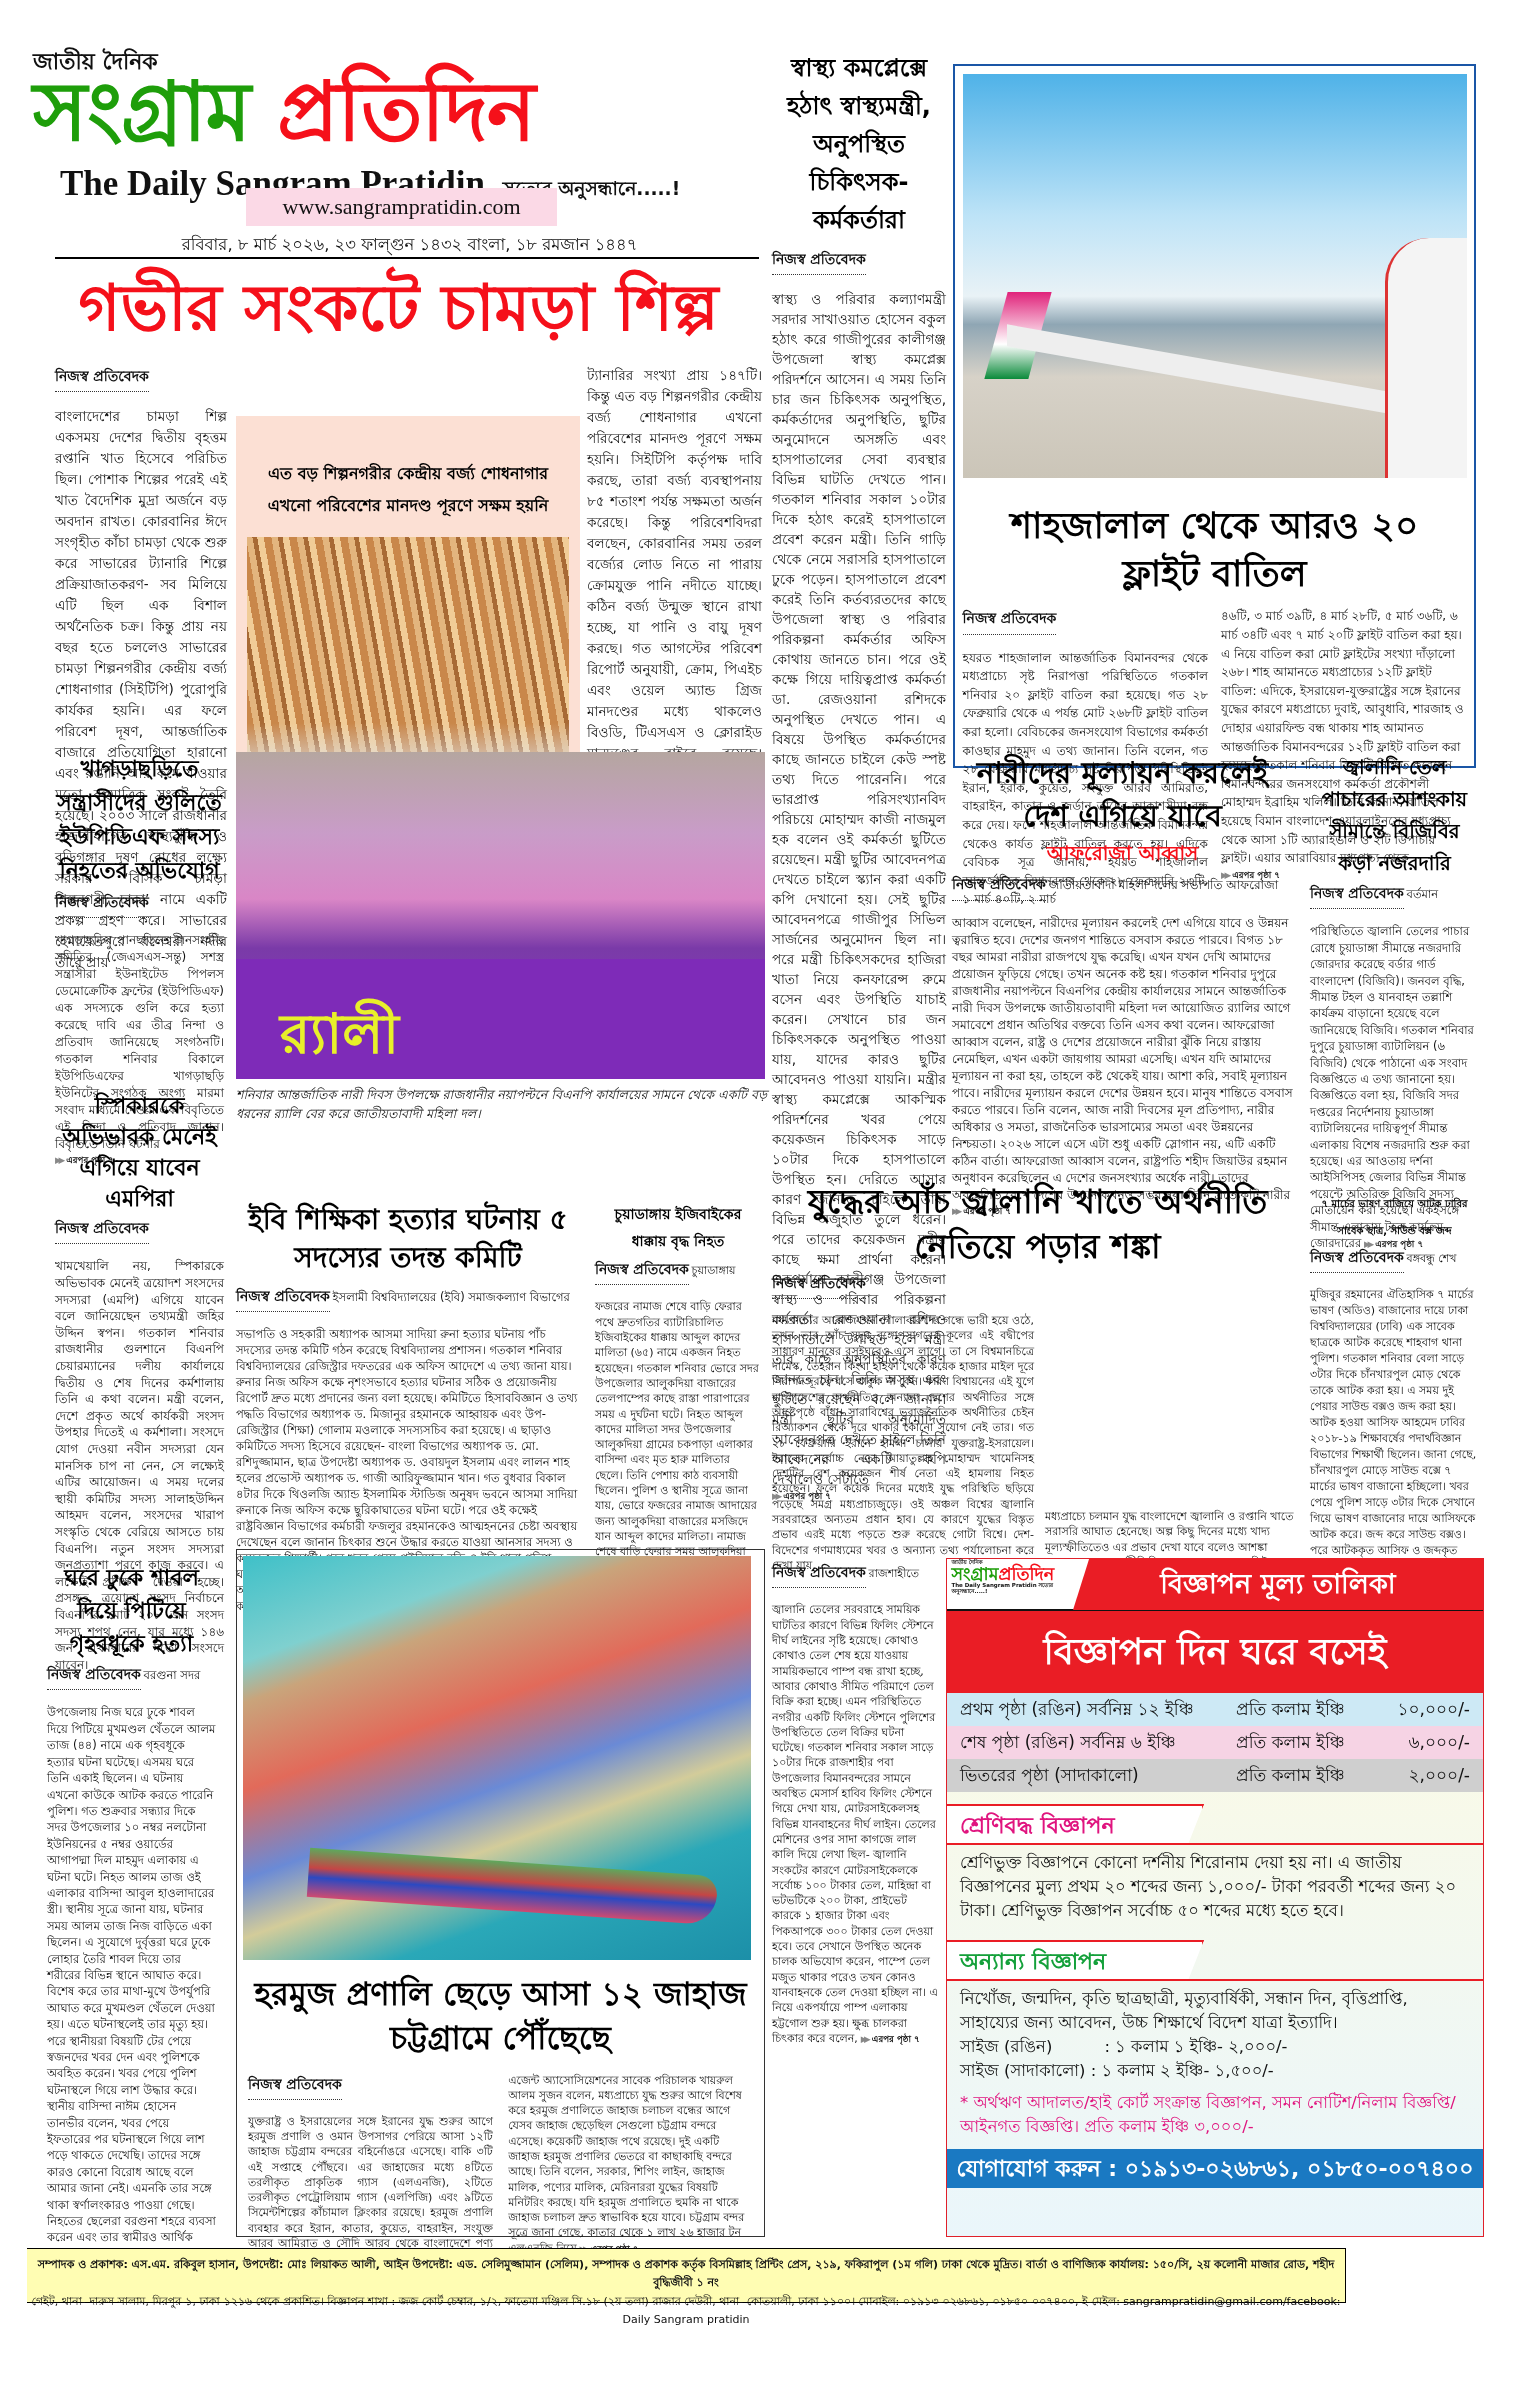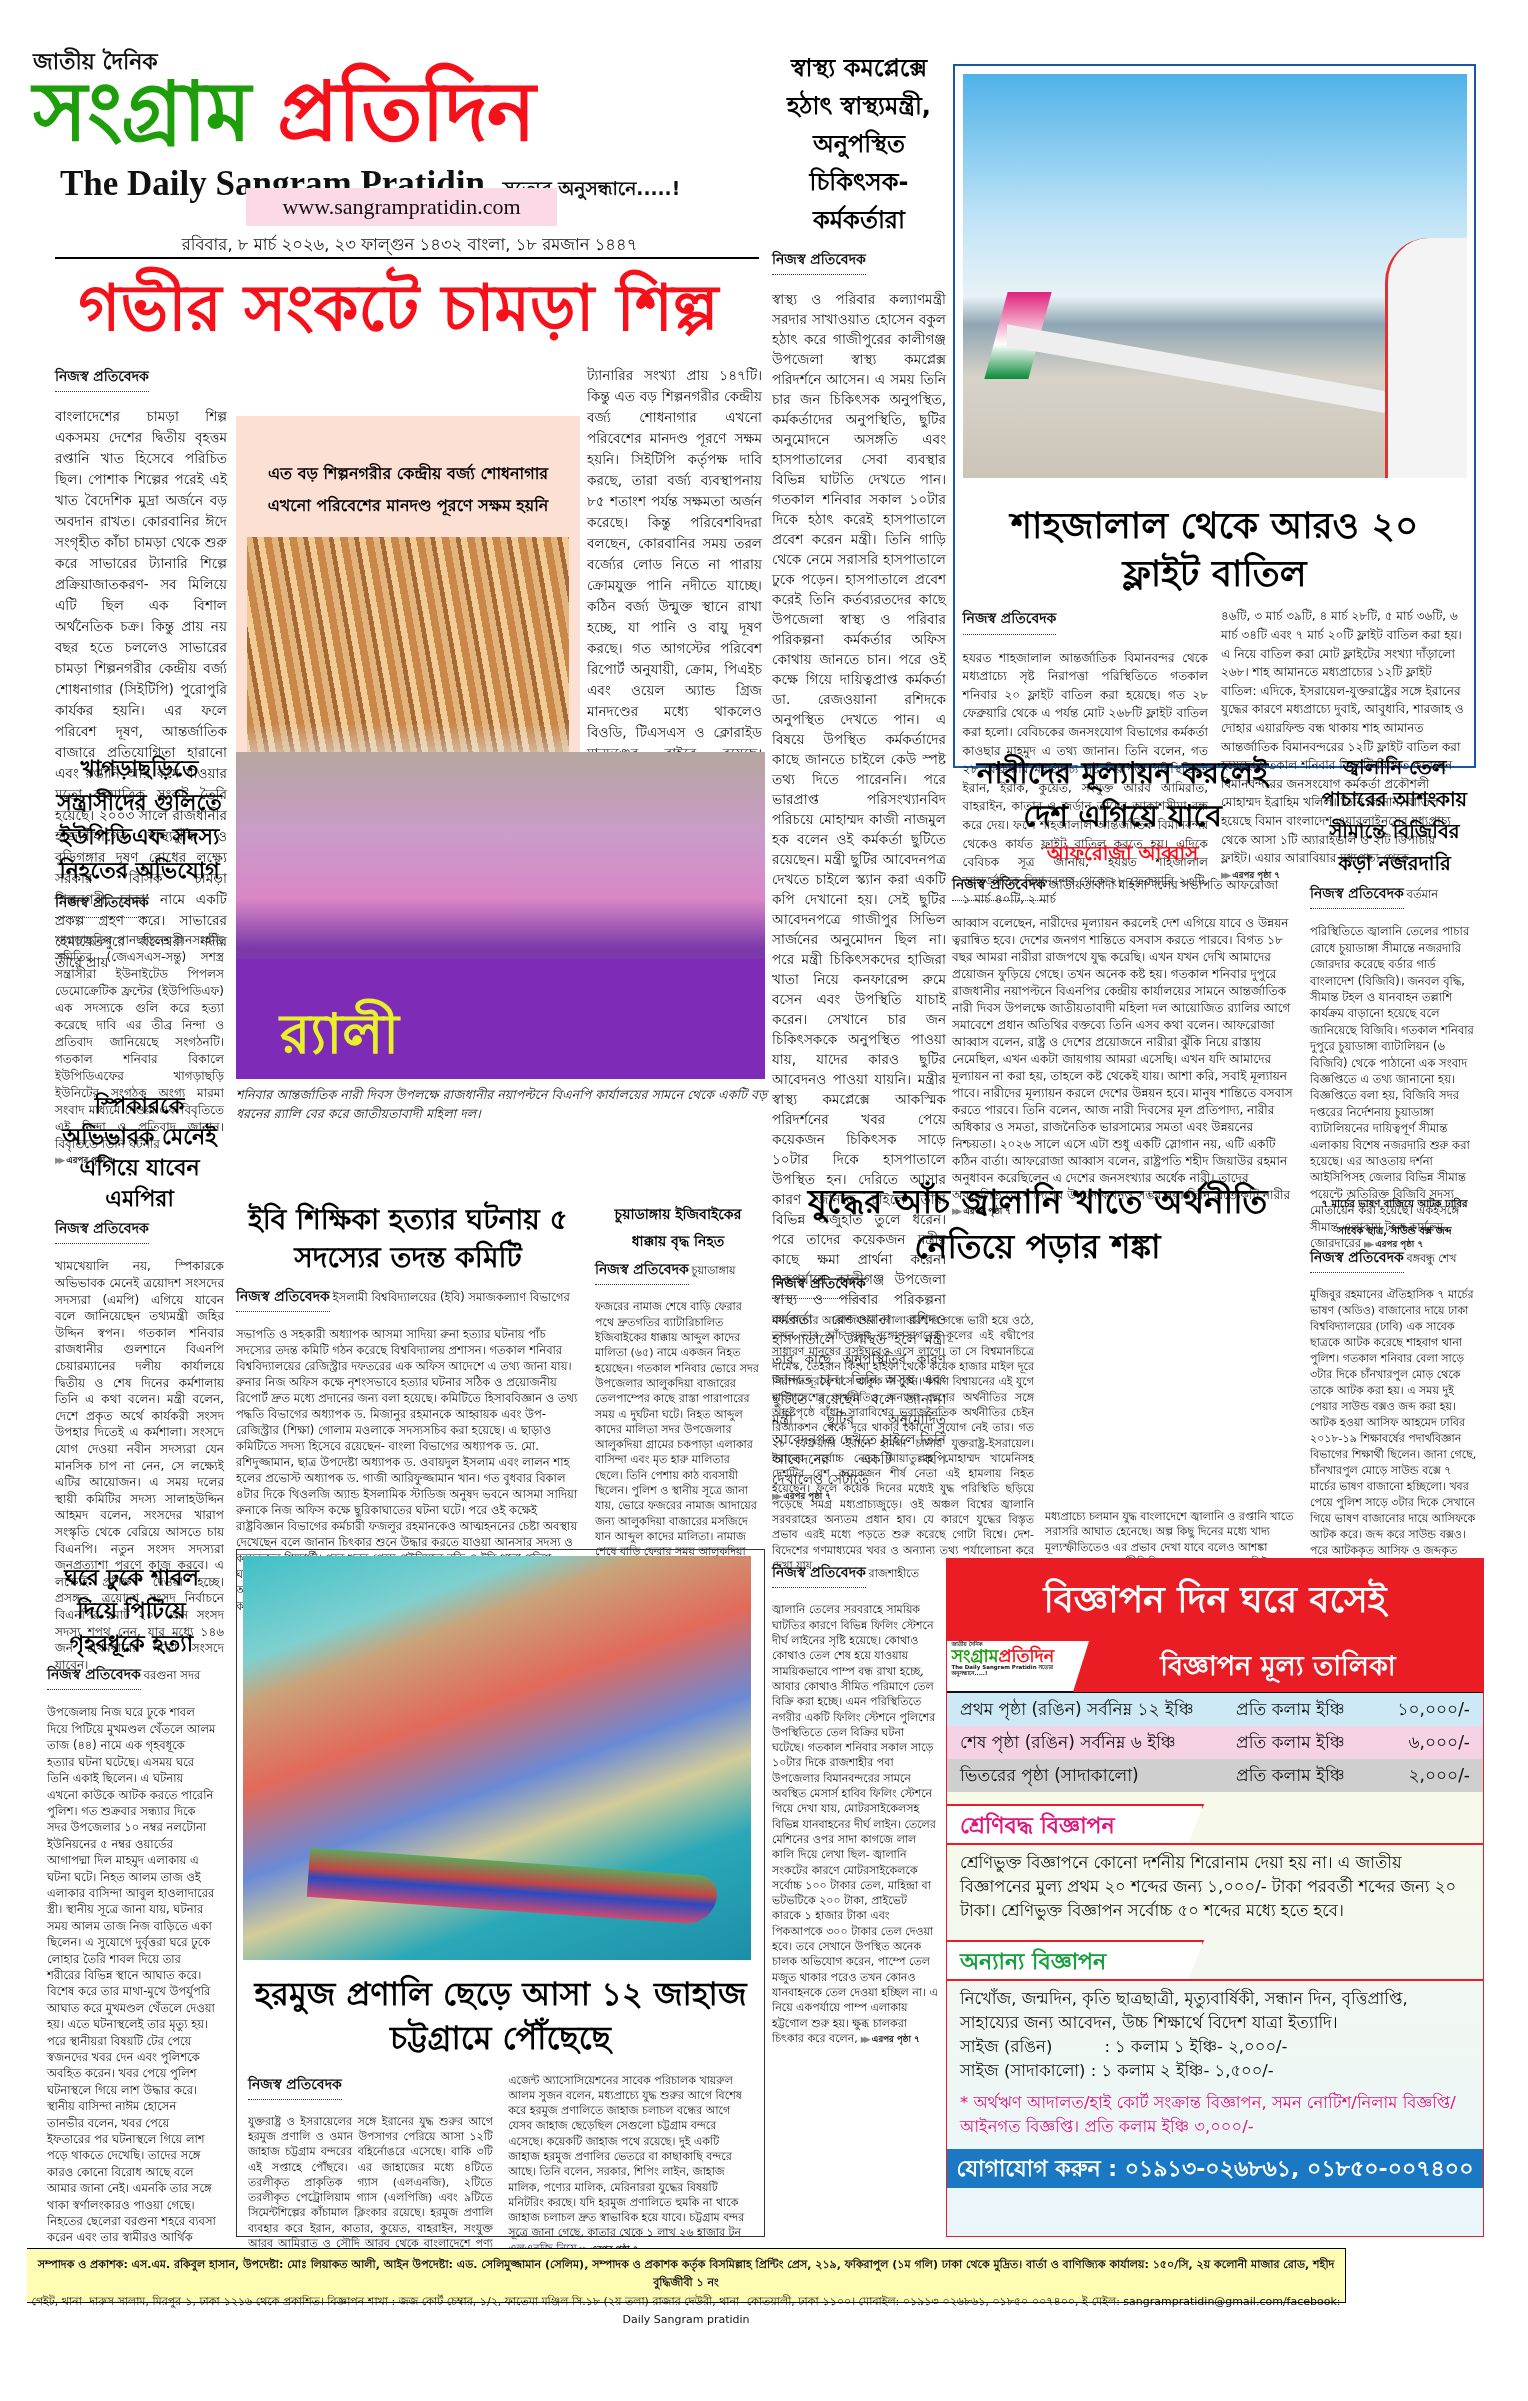--- a/index.html
+++ b/index.html
@@ -223,29 +223,29 @@
   </div>
 </div>
 
 <div class="col" style="left:772px;top:1558px;width:166px">
   <div class="byline" style="margin-top:3.3px">নিজস্ব প্রতিবেদক</div>
   <span class="small-text" style="line-height:15.3px;font-size:11px">রাজশাহীতে জ্বালানি তেলের সরবরাহে সাময়িক ঘাটতির কারণে বিভিন্ন ফিলিং স্টেশনে দীর্ঘ লাইনের সৃষ্টি হয়েছে। কোথাও কোথাও তেল শেষ হয়ে যাওয়ায় সাময়িকভাবে পাম্প বন্ধ রাখা হচ্ছে, আবার কোথাও সীমিত পরিমাণে তেল বিক্রি করা হচ্ছে। এমন পরিস্থিতিতে নগরীর একটি ফিলিং স্টেশনে পুলিশের উপস্থিতিতে তেল বিক্রির ঘটনা ঘটেছে। গতকাল শনিবার সকাল সাড়ে ১০টার দিকে রাজশাহীর পবা উপজেলার বিমানবন্দরের সামনে অবস্থিত মেসার্স হাবিব ফিলিং স্টেশনে গিয়ে দেখা যায়, মোটরসাইকেলসহ বিভিন্ন যানবাহনের দীর্ঘ লাইন। তেলের মেশিনের ওপর সাদা কাগজে লাল কালি দিয়ে লেখা ছিল- জ্বালানি সংকটের কারণে মোটরসাইকেলকে সর্বোচ্চ ১০০ টাকার তেল, মাহিন্দ্রা বা ভটভটিকে ২০০ টাকা, প্রাইভেট কারকে ১ হাজার টাকা এবং পিকআপকে ৩০০ টাকার তেল দেওয়া হবে। তবে সেখানে উপস্থিত অনেক চালক অভিযোগ করেন, পাম্পে তেল মজুত থাকার পরেও তখন কোনও যানবাহনকে তেল দেওয়া হচ্ছিল না। এ নিয়ে একপর্যায়ে পাম্প এলাকায় হট্টগোল শুরু হয়। ক্ষুব্ধ চালকরা চিৎকার করে বলেন,</span>
   <span class="cont"><span class="arrow">▶▶</span><span>এরপর পৃষ্ঠা ৭</span></span>
 </div>
 
 <div class="abs" id="ad-box" style="top:1558px;height:679px">
-  <div id="ad-title" style="height:82px;line-height:82px;font-size:36px">বিজ্ঞাপন দিন ঘরে বসেই</div>
   <div id="ad-subbar">
     <div id="ad-mini-logo">
       <span class="sm">জাতীয় দৈনিক</span>
       <span class="g">সংগ্রাম</span><span class="r">প্রতিদিন</span>
       <span class="t">The Daily Sangram Pratidin সত্যের অনুসন্ধানে.....!</span>
     </div>
     <div id="ad-price-title">বিজ্ঞাপন মূল্য তালিকা</div>
   </div>
+  <div id="ad-title" style="height:82px;line-height:82px;font-size:36px">বিজ্ঞাপন দিন ঘরে বসেই</div>
   <div style="padding-top:0">
     <div class="ad-row r0">
         <span class="l">প্রথম পৃষ্ঠা (রঙিন) সর্বনিম্ন ১২ ইঞ্চি</span>
         <span class="m">প্রতি কলাম ইঞ্চি</span>
         <span class="p">১০,০০০/-</span>
       </div>
     <div class="ad-row r1">
         <span class="l">শেষ পৃষ্ঠা (রঙিন) সর্বনিম্ন ৬ ইঞ্চি</span>
         <span class="m">প্রতি কলাম ইঞ্চি</span>
         <span class="p">৬,০০০/-</span>

